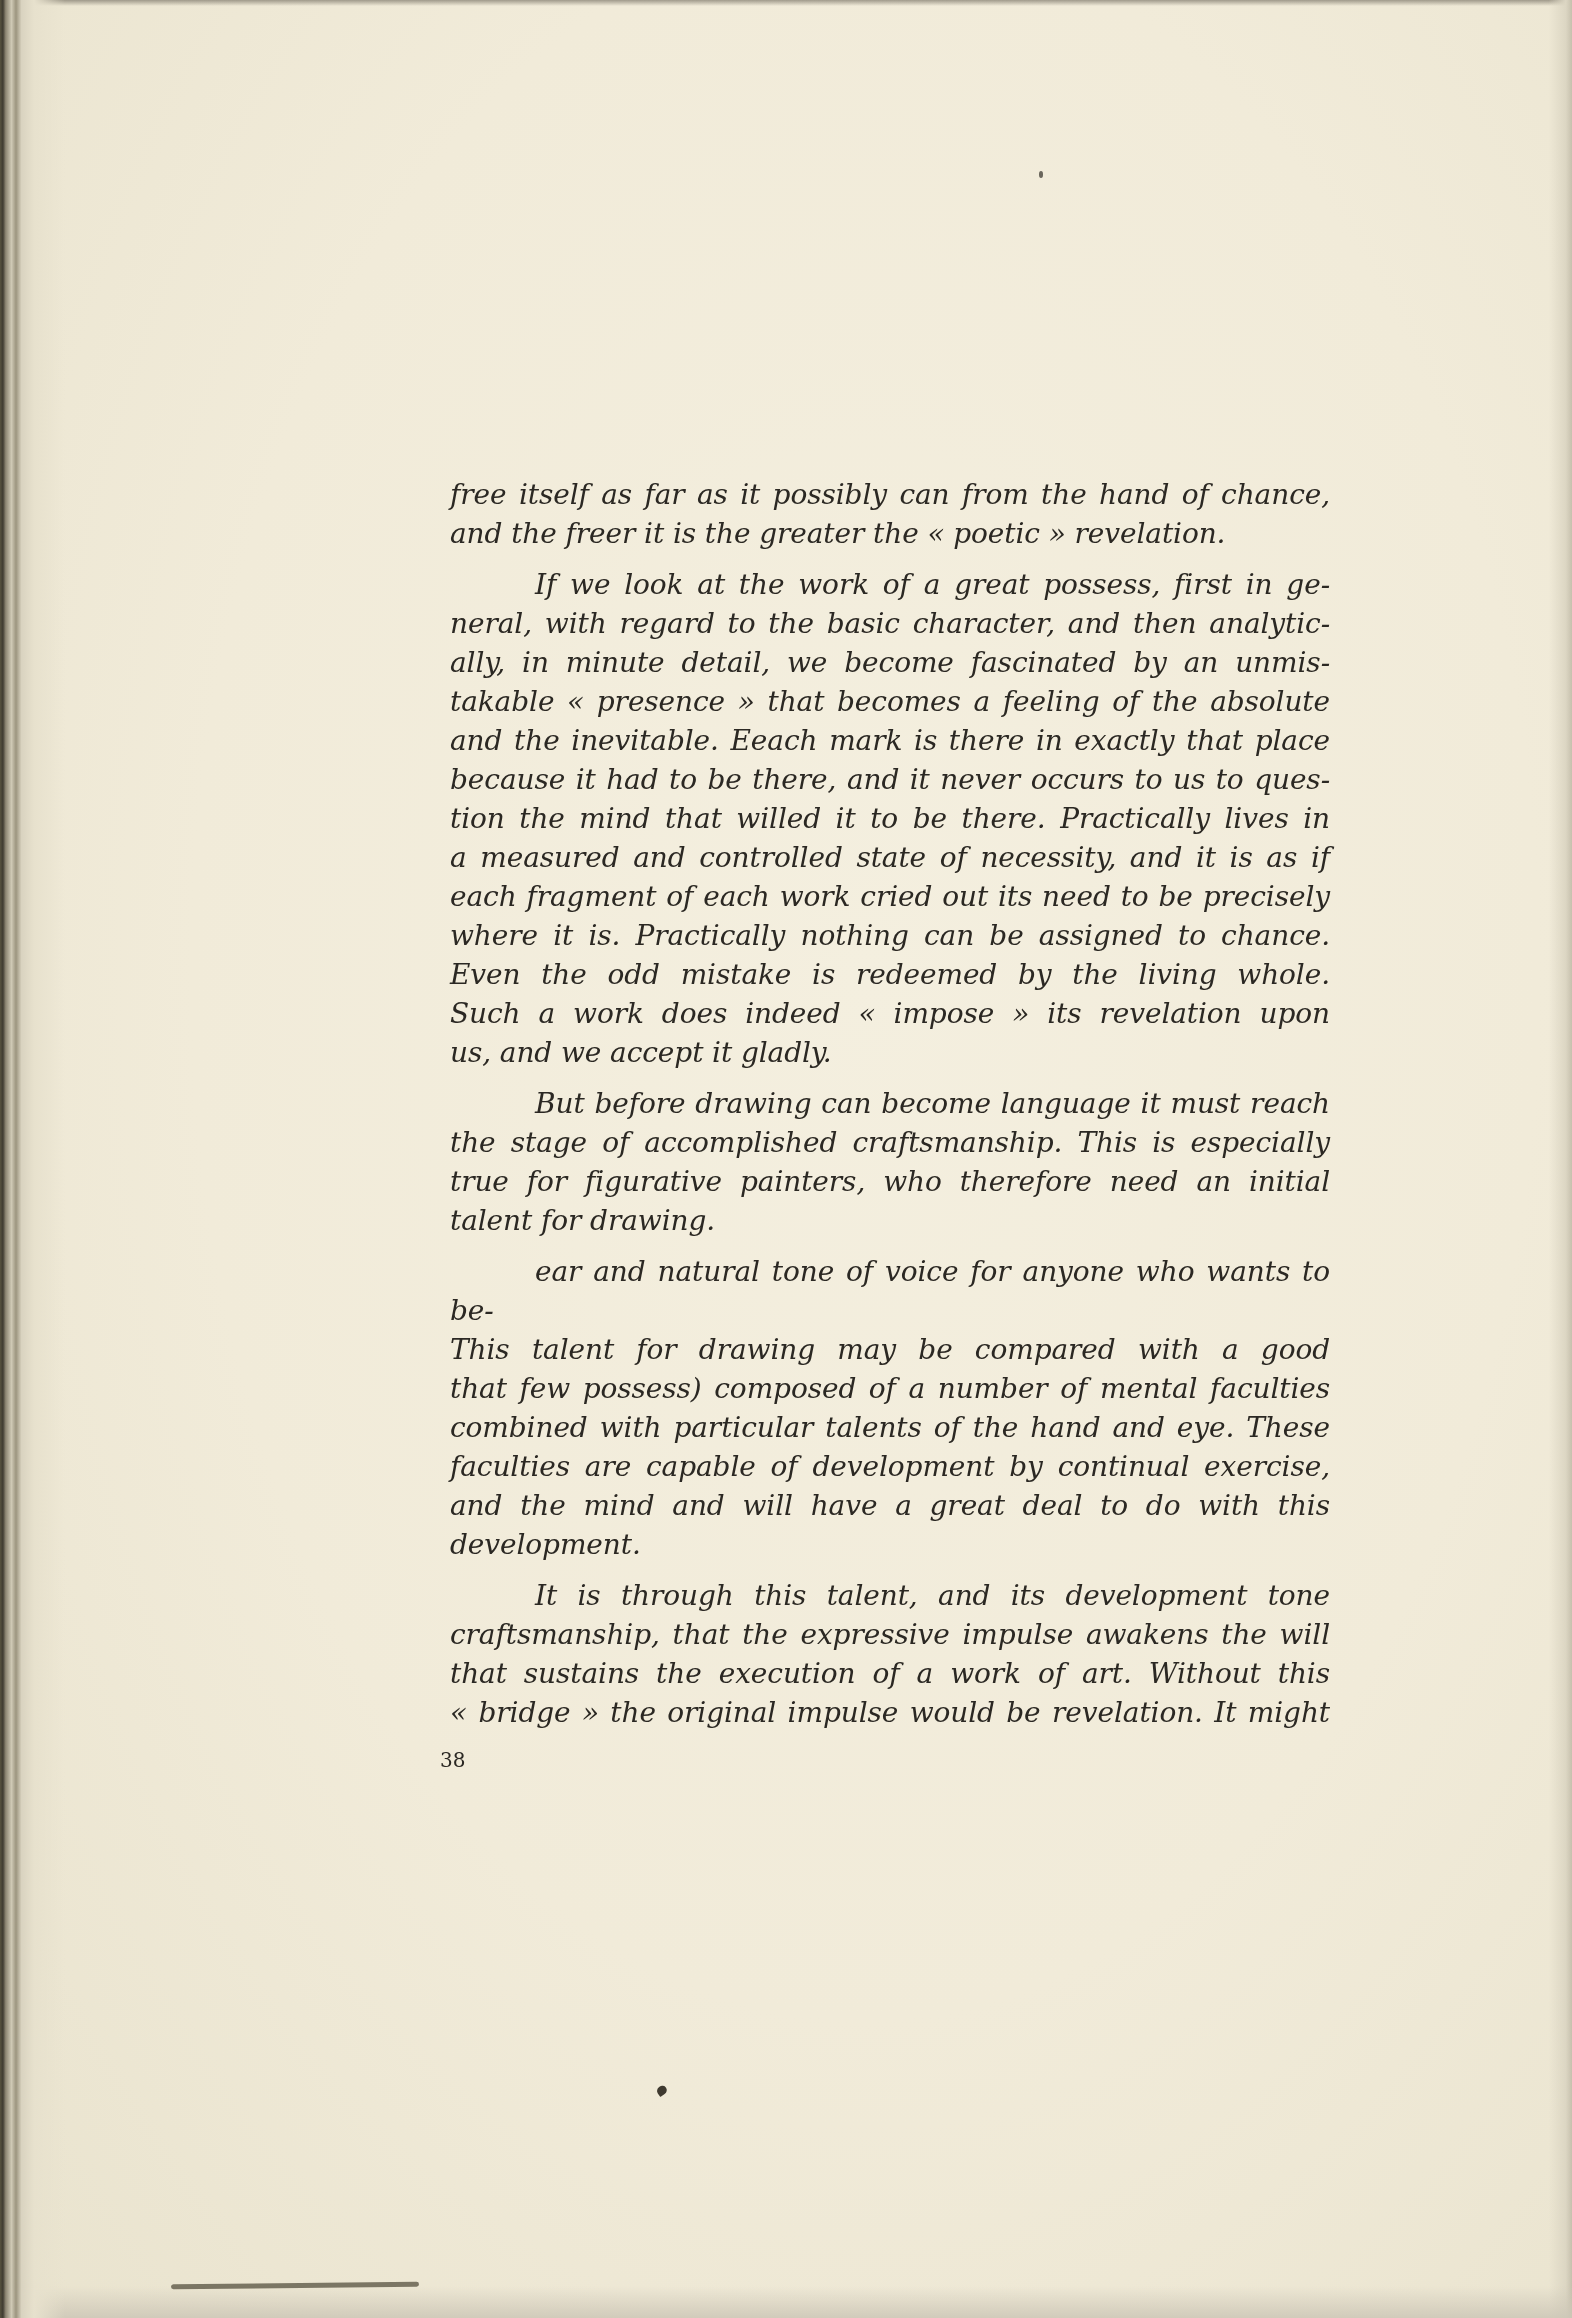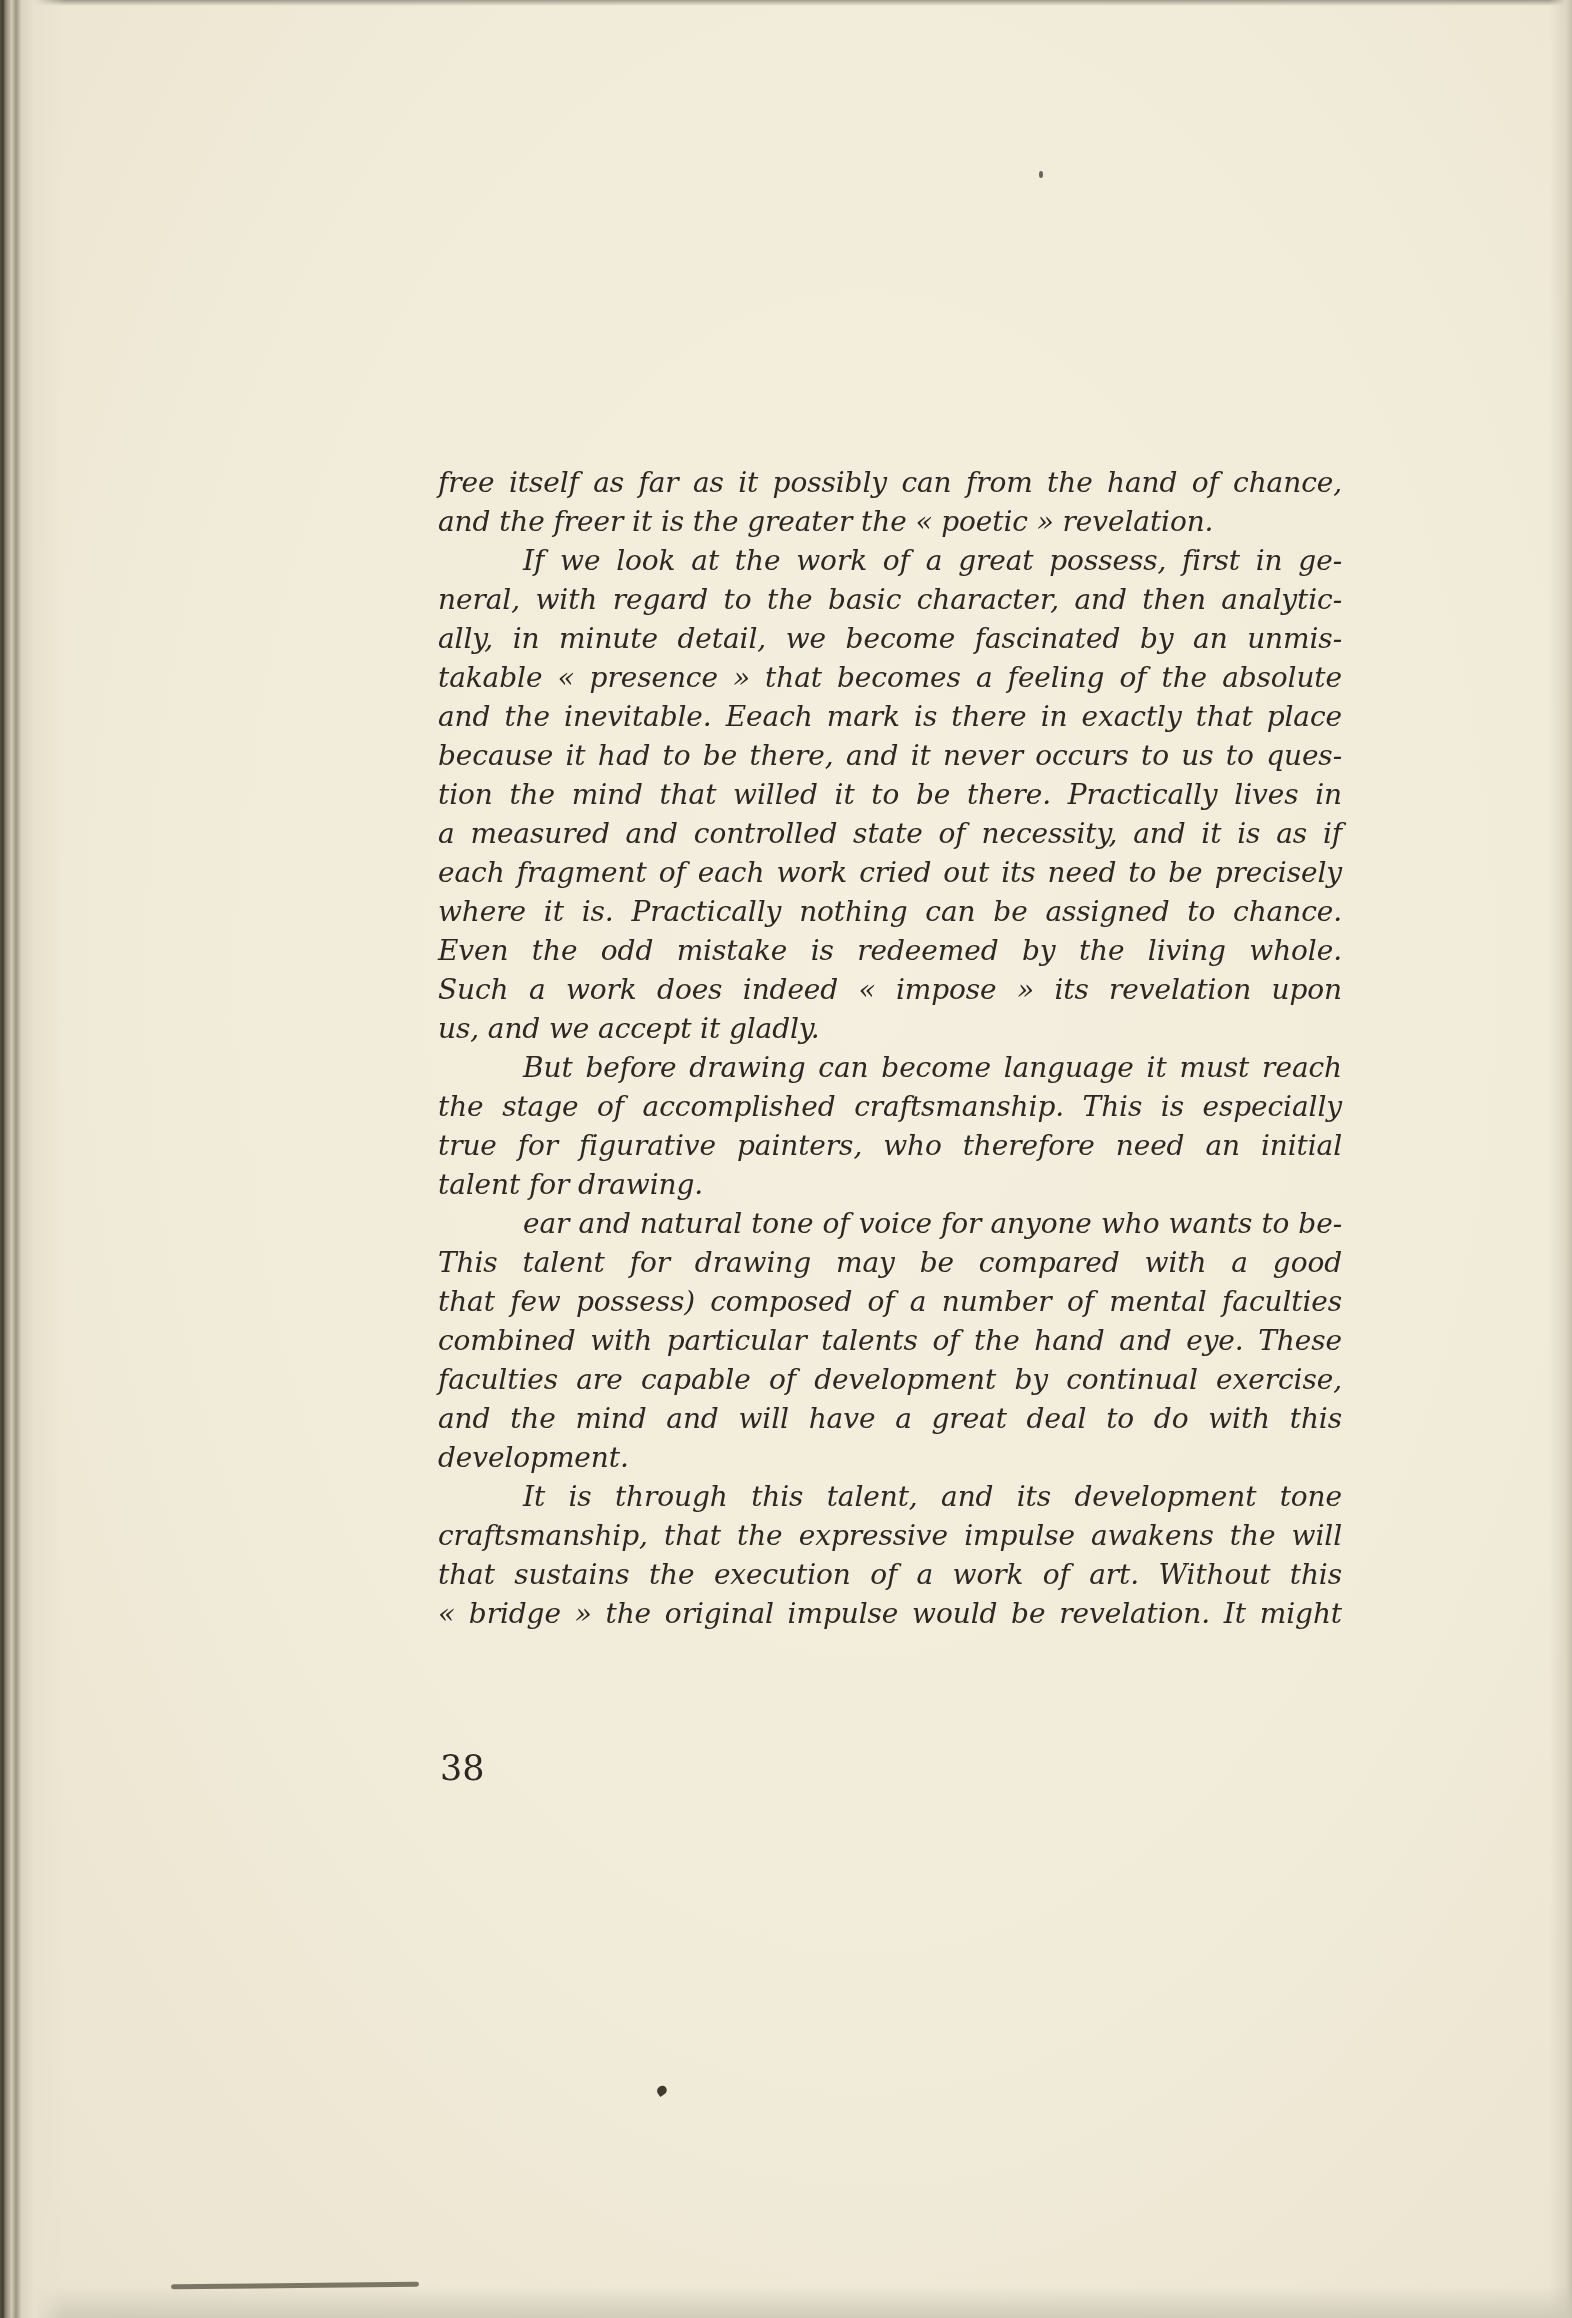--- a/index.html
+++ b/index.html
@@ -66,34 +66,34 @@
     position: absolute;
     left: 438px;
     top: 463px;
     width: 904px;
     color: #2b2823;
     font-style: italic;
     font-size: 28px;
     line-height: 39px;
     letter-spacing: -0.1px;
   }
-  .para { margin: 0; font-style: italic; }
+  .para { margin: 12px; font-style: italic; }
   .para.indent .line:first-child { text-indent: 85px; }
   .line {
     text-align: justify;
     text-align-last: justify;
   }
   .line.final {
     text-align-last: left;
   }
   .page-number {
     position: absolute;
     left: 440px;
     top: 1748px;
-    font-size: 35px;
+    font-size: 20px;
     font-style: normal;
     color: #2b2823;
   }
   
   .speck {
     position: absolute;
     left: 1039px; top: 171px;
     width: 4.3px; height: 6.5px;
     background: #6a665c;
     border-radius: 50%;

